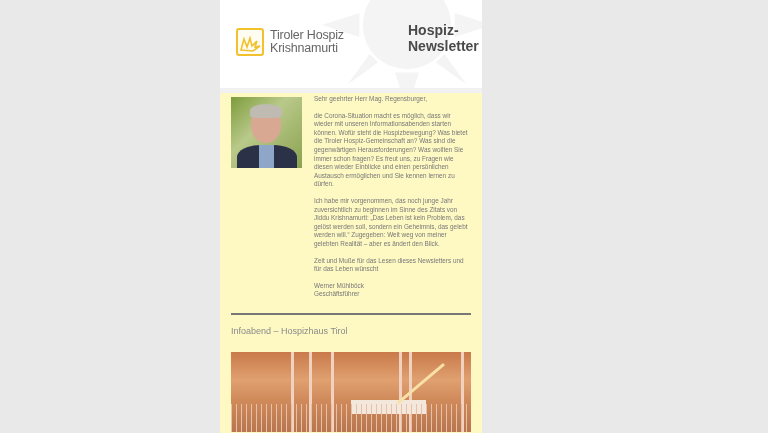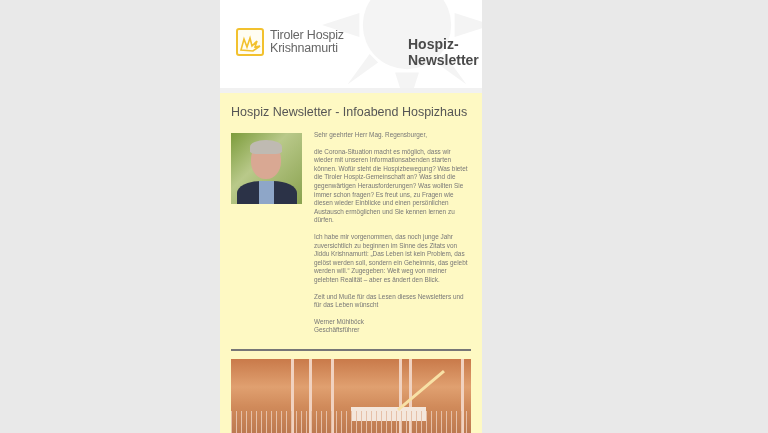--- a/index.html
+++ b/index.html
@@ -24,21 +24,21 @@
   }
   .logo-mark {
     width:28px; height:28px; border:2px solid #f2c12e; border-radius:3px;
     box-sizing:border-box; position:relative; overflow:hidden; background:#fffdf2;
   }
   .logo-text {
     margin-left:6px; font-size:12.5px; line-height:13px; color:#666;
     letter-spacing:-0.2px;
   }
   .header-title {
-    position:absolute; left:188px; top:36px; font-size:14px; font-weight:bold; color:#4a4a4a;
+    position:absolute; left:188px; top:22px; font-size:14px; font-weight:bold; color:#4a4a4a;
   }
   .content { padding:0 11px; }
   .section-title {
     margin:12px 0 0 0; font-size:12.5px; color:#555; height:24px;
   }
   .intro { display:flex; margin-top:2px; }
   .photo {
     width:71px; height:71px; flex:0 0 auto; margin-top:2px;
     background:linear-gradient(135deg,#7c9c3b 0%,#b9c98a 40%,#8aa24f 100%);
     position:relative; overflow:hidden;
@@ -100,21 +100,20 @@
       </div>
       <div class="logo-text">
         <div>Tiroler Hospiz</div>
         <div>Krishnamurti</div>
       </div>
     </div>
     <div class="header-title">Hospiz-Newsletter</div>
   </div>
 
   <div class="content">
-    <div class="section-title">Hospiz Newsletter - Infoabend Hospizhaus</div>
 
     <div class="intro">
       <div class="photo">
         <div class="body"></div>
           <div class="shirt"></div>
         <div class="head"></div>
           <div class="hair"></div>
       </div>
       <div class="letter">
         <p>Sehr geehrter Herr Mag. Regensburger,</p>
@@ -122,20 +121,21 @@
         <p>Ich habe mir vorgenommen, das noch junge Jahr zuversichtlich zu beginnen im Sinne des Zitats von Jiddu Krishnamurti: „Das Leben ist kein Problem, das gelöst werden soll, sondern ein Geheimnis, das gelebt werden will.“ Zugegeben: Weit weg von meiner gelebten Realität – aber es ändert den Blick.</p>
         <p>Zeit und Muße für das Lesen dieses Newsletters und für das Leben wünscht</p>
         <p style="margin:0;">
           <span>Werner Mühlböck</span><br>
           <span>Geschäftsführer</span>
         </p>
       </div>
     </div>
 
     <div class="divider"></div>
+    <div class="sub-title">Infoabend – Hospizhaus Tirol</div>
 
     <div class="hero">
       <div class="post" style="left:60px"></div>
       <div class="post" style="left:78px"></div>
       <div class="post" style="left:100px"></div>
       <div class="post" style="left:168px"></div>
       <div class="post" style="left:178px"></div>
       <div class="post" style="left:230px"></div>
       <div class="sky"></div>
       <div class="light"></div>

